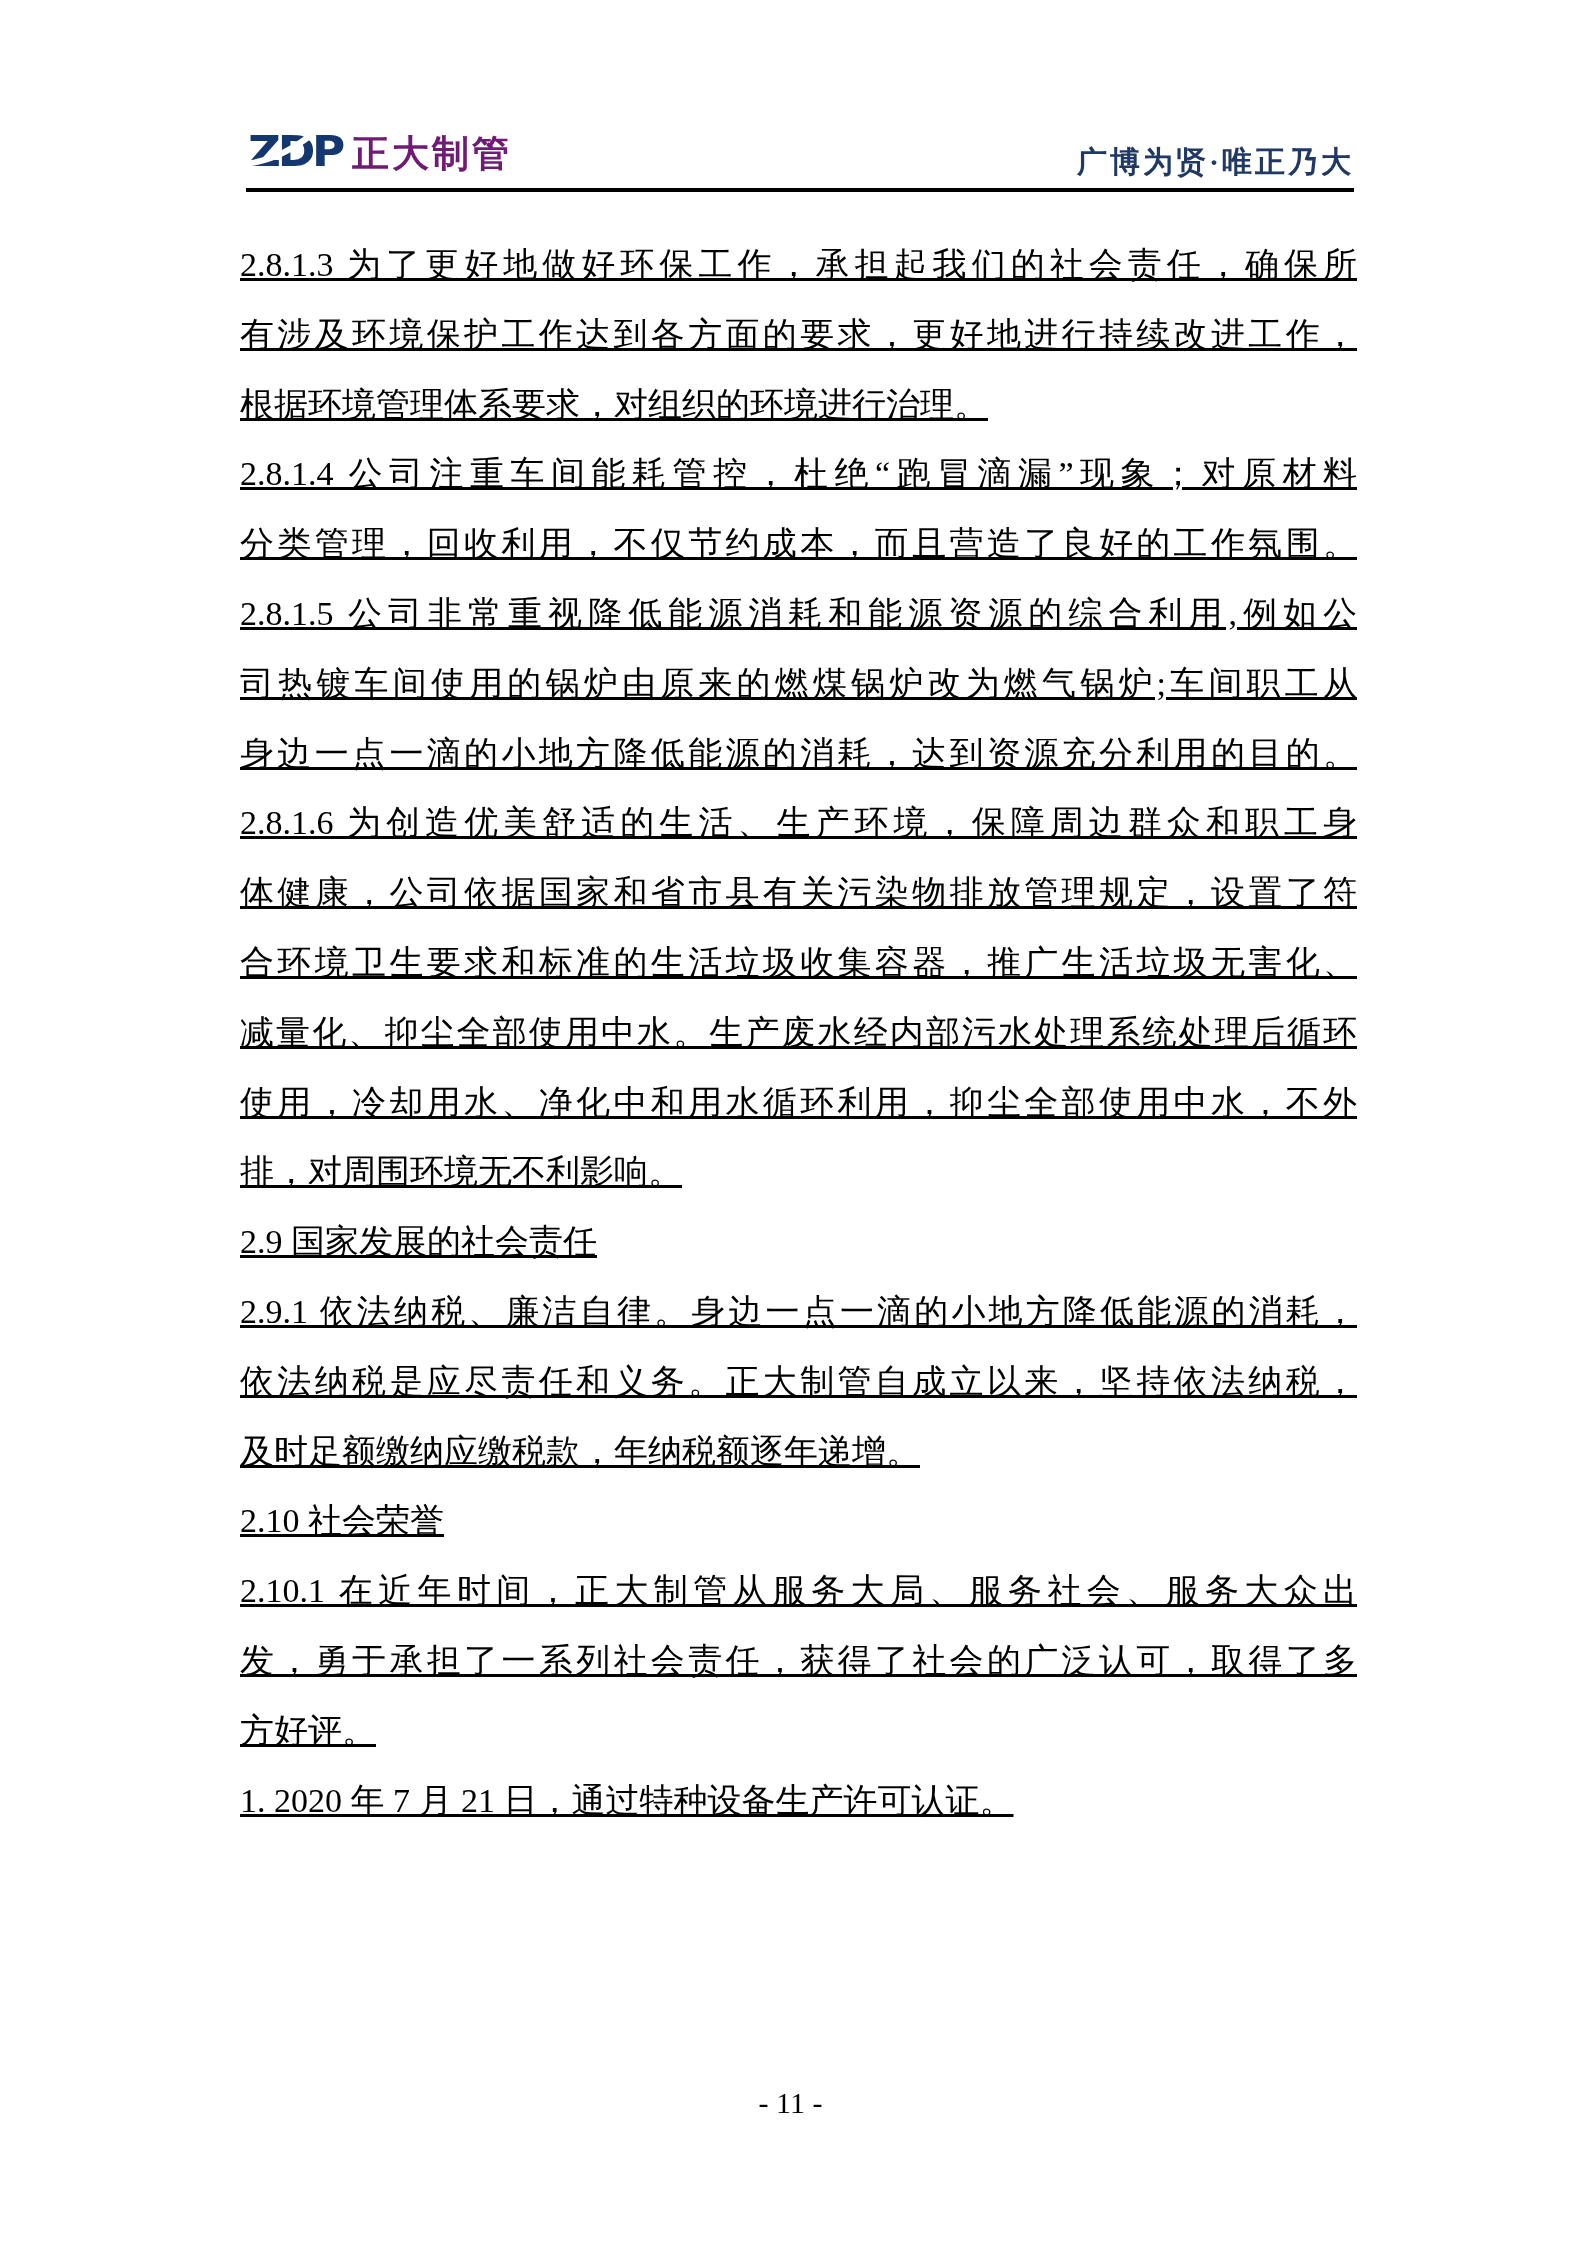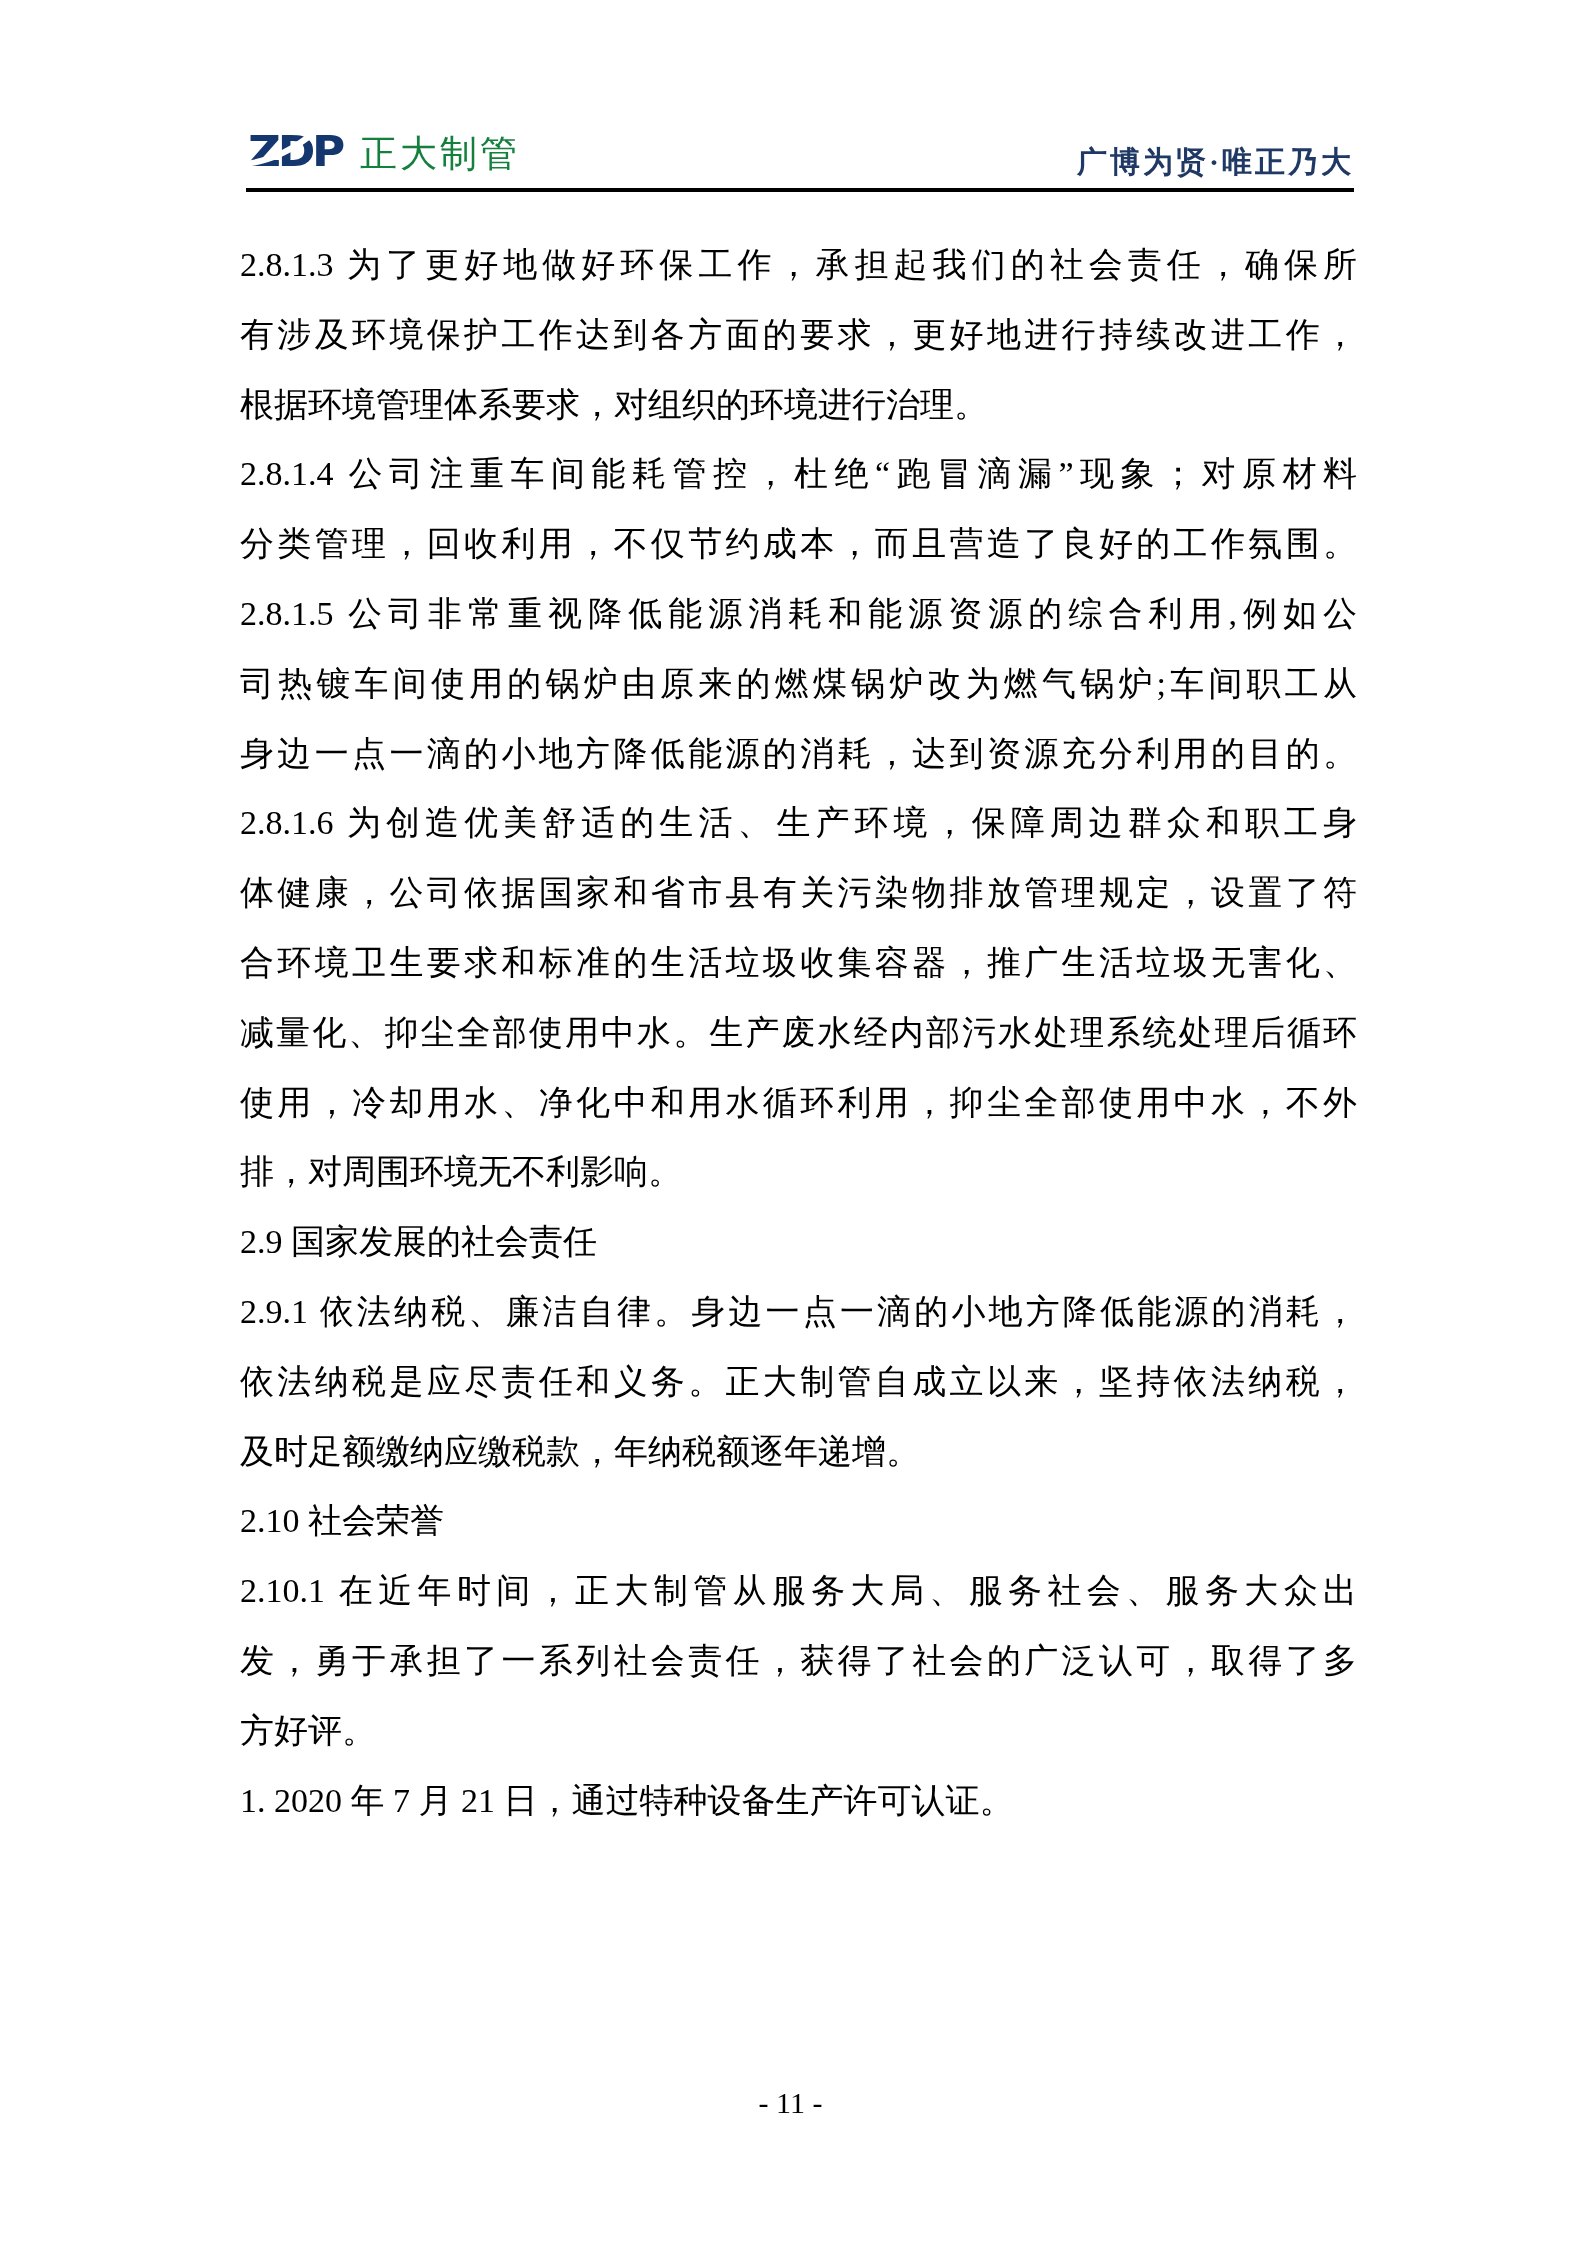--- a/index.html
+++ b/index.html
@@ -27,25 +27,24 @@
     transform:scaleX(1.08);
     transform-origin:left bottom;
   }
   .zdp-swoosh {
     position:absolute; left:-2px; bottom:2px;
     width:96px; height:38px;
     pointer-events:none;
   }
   .logo-cn {
     font-family:"DejaVu Sans", sans-serif;
-    font-weight:400;
+    font-weight:700;
     font-size:37px; line-height:34px;
     letter-spacing:3px;
-    color:#15803d;
-    margin-left:8px;
+    color:#701a75;
   }
   .slogan {
     position:absolute; left:240px; top:144px; width:1114px;
     text-align:right;
     font-weight:700;
     font-size:30px; line-height:36px;
     letter-spacing:3px;
     color:#1f3864;
   }
   .header-rule {
@@ -55,20 +54,21 @@
   }
   
   .doc-body {
     position:absolute; left:240px; top:230px; width:1117px;
     font-size:34px;
   }
   .line {
     height:69.8px; line-height:69.8px;
     text-align:left;
     white-space:nowrap;
+    text-decoration:underline;
   }
   .line.just {
     white-space:normal;
     text-align:justify;
     text-align-last:justify;
   }
   
   .footer {
     position:absolute; left:232px; top:2083px; width:1117px;
     text-align:center;

